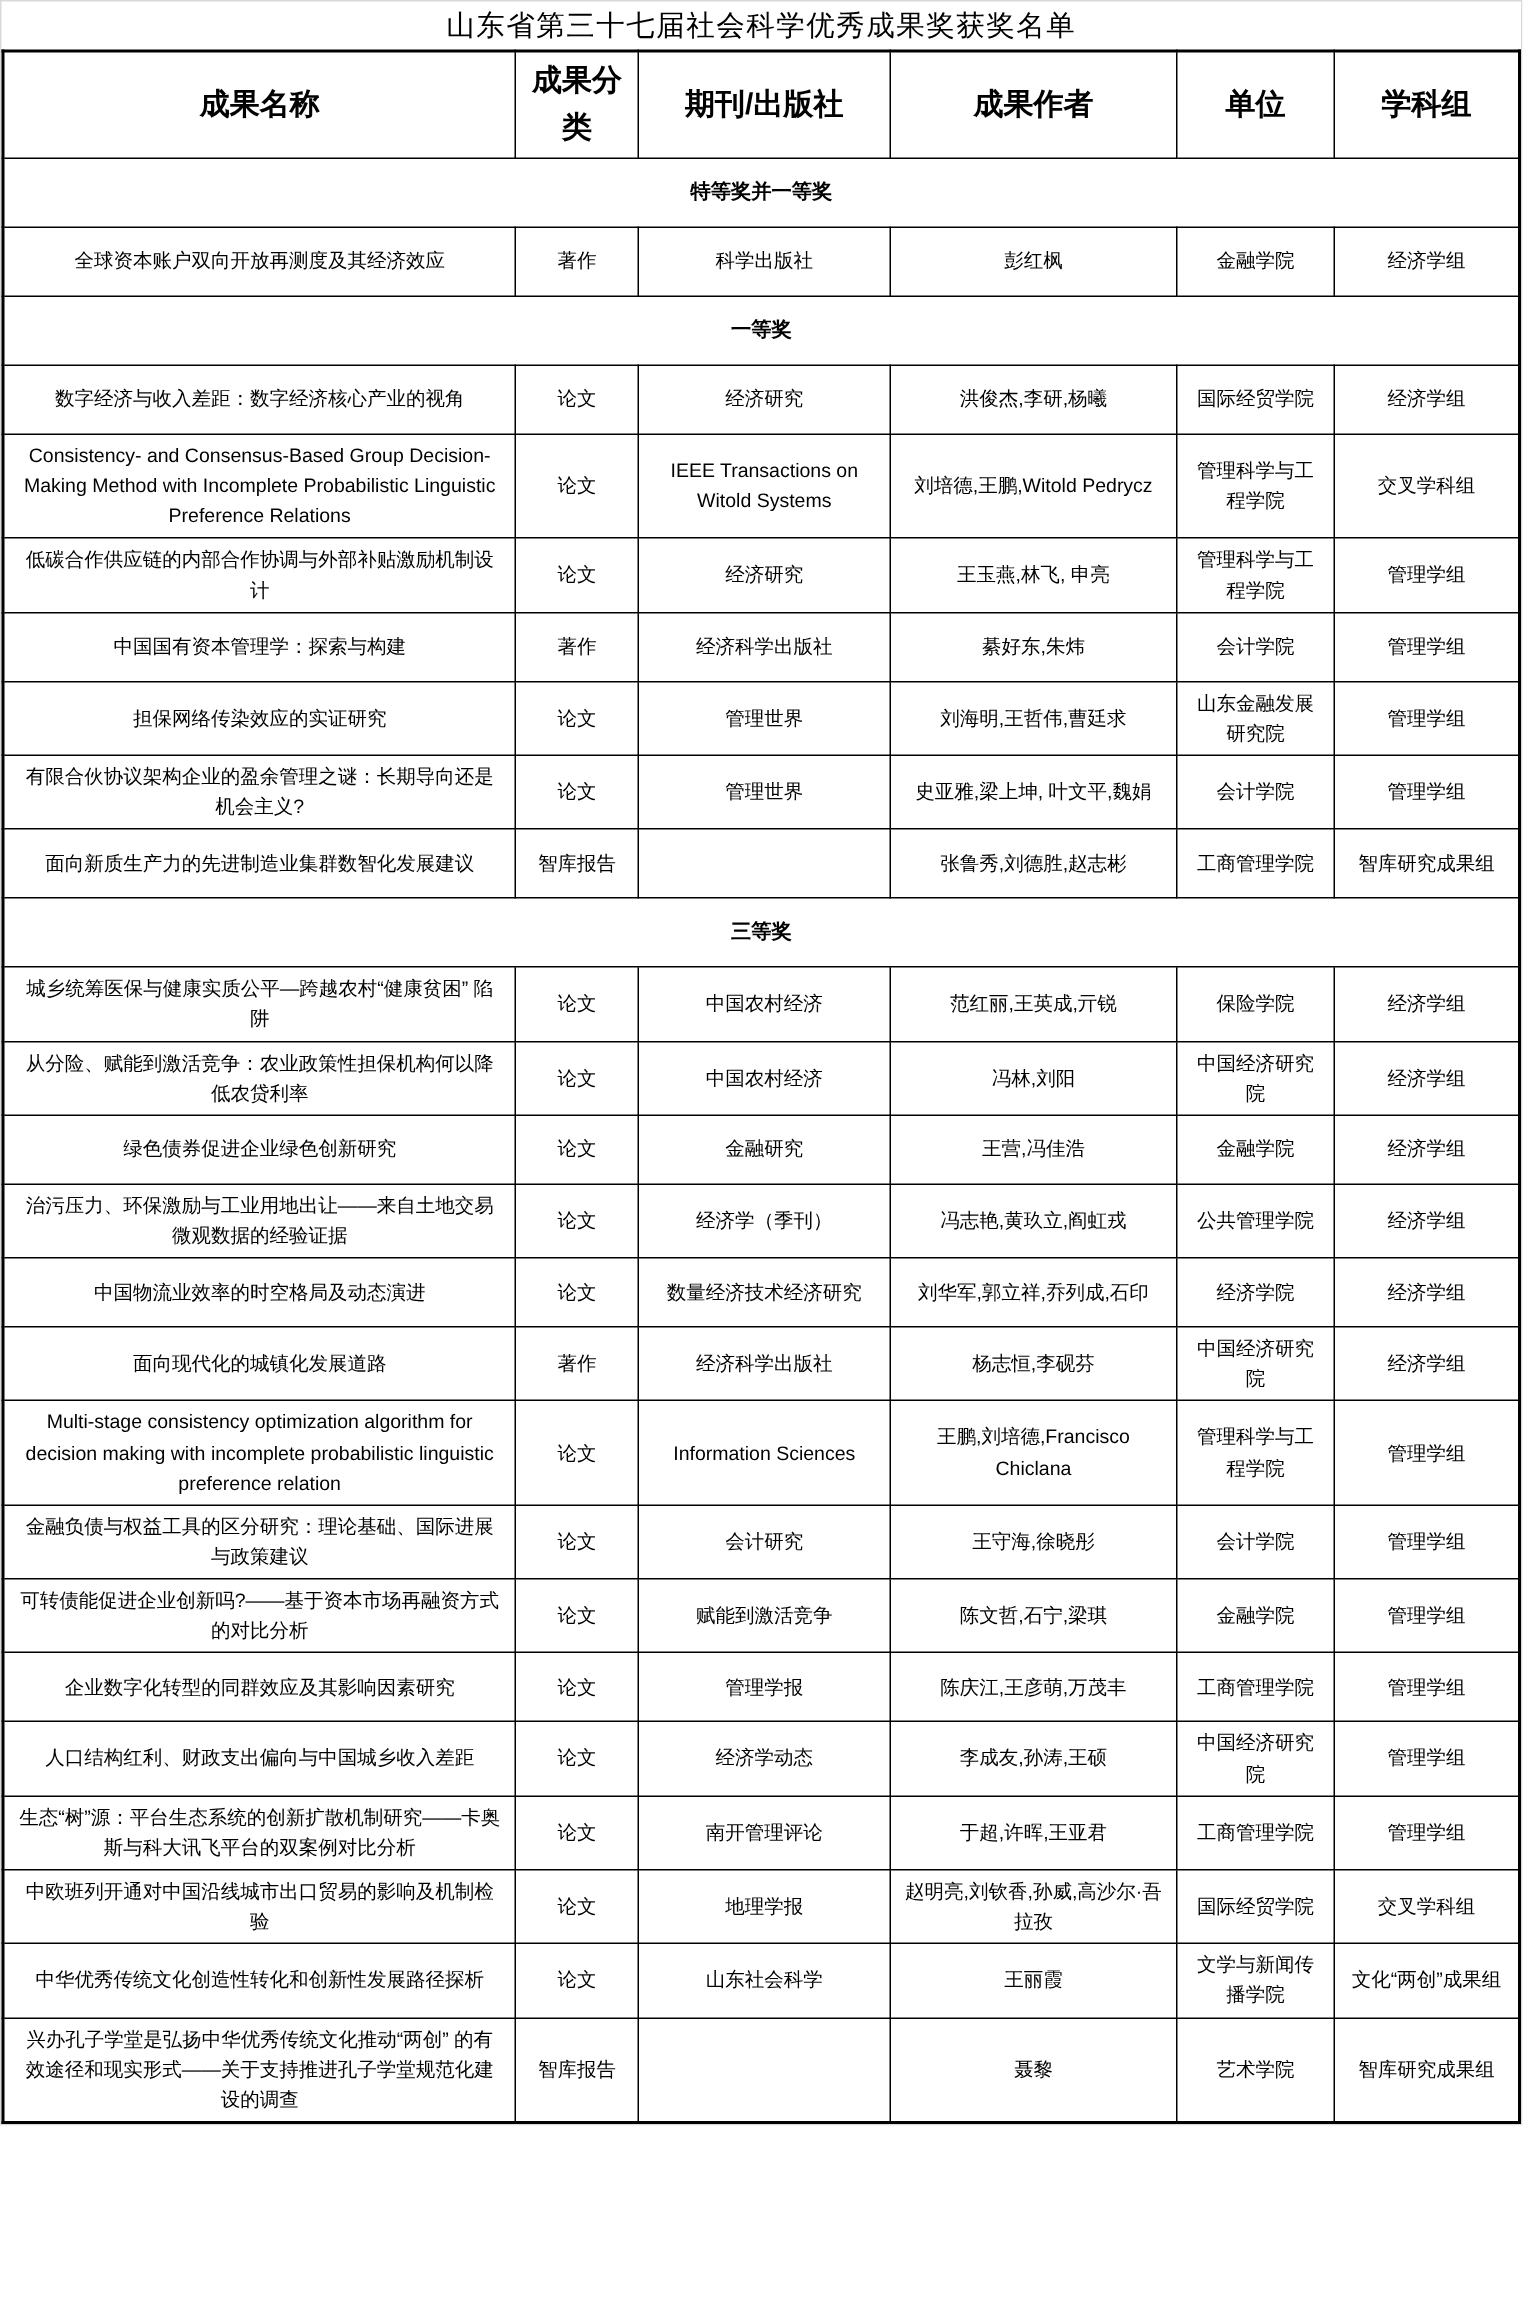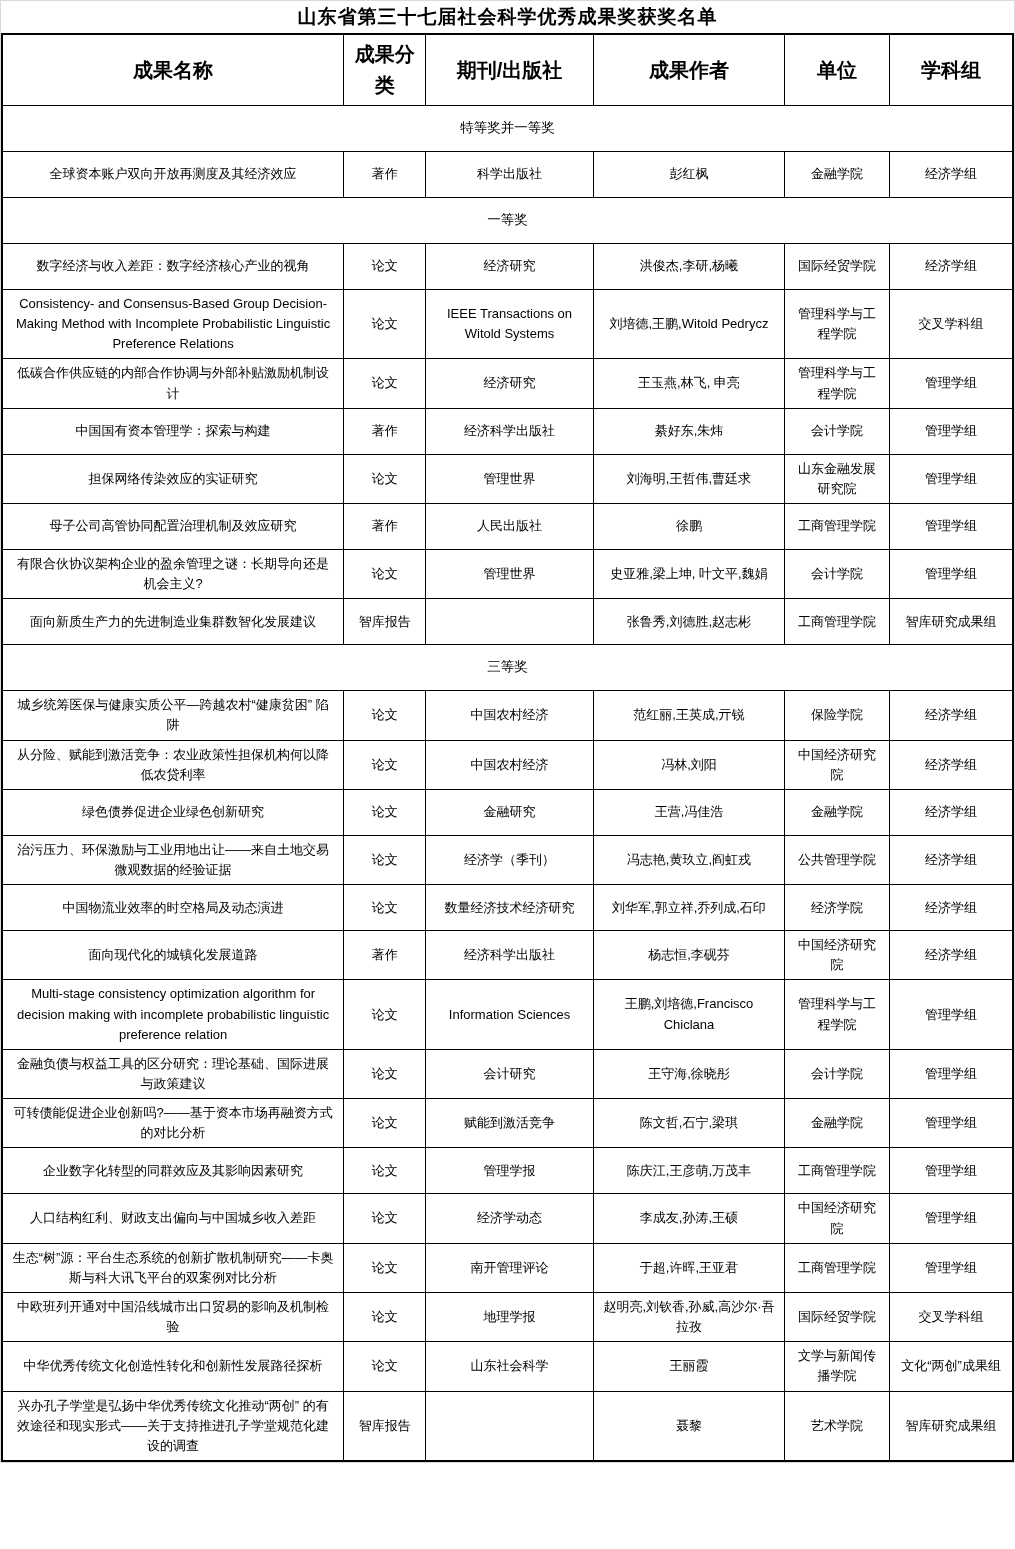--- a/index.html
+++ b/index.html
@@ -14,21 +14,21 @@
     box-sizing: border-box;
     border: 1px solid #d9d9d9;
     background: #ffffff;
   }
   .doc-title {
     height: 32px;
     display: flex;
     align-items: center;
     justify-content: center;
     font-size: 19px;
-    font-weight: 700;
+    font-weight: 400;
     letter-spacing: 1px;
   }
   table.awards {
     width: 100%;
     border-collapse: collapse;
     table-layout: fixed;
     border: 2px solid #000000;
   }
   table.awards th,
   table.awards td {
@@ -43,21 +43,21 @@
   }
   table.awards thead th {
     font-size: 20px;
     font-weight: 700;
     height: 45px;
   }
   table.awards tbody td {
     height: 46px; 
   }
   table.awards tr.section-row td {
-    font-weight: 400;
+    font-weight: 700;
     font-size: 13.5px;
     height: 46px;
     margin-left: 48px;
   }
 </style>
 </head>
 <body>
 
 <div class="page">
   <div class="doc-title">山东省第三十七届社会科学优秀成果奖获奖名单</div>
@@ -130,28 +130,20 @@
         </tr>
         <tr>
           <td>担保网络传染效应的实证研究</td>
           <td>论文</td>
           <td>管理世界</td>
           <td>刘海明,王哲伟,曹廷求</td>
           <td>山东金融发展研究院</td>
           <td>管理学组</td>
         </tr>
         <tr>
-          <td>母子公司高管协同配置治理机制及效应研究</td>
-          <td>著作</td>
-          <td>人民出版社</td>
-          <td>徐鹏</td>
-          <td>工商管理学院</td>
-          <td>管理学组</td>
-        </tr>
-        <tr>
           <td>有限合伙协议架构企业的盈余管理之谜：长期导向还是机会主义?</td>
           <td>论文</td>
           <td>管理世界</td>
           <td>史亚雅,梁上坤, 叶文平,魏娟</td>
           <td>会计学院</td>
           <td>管理学组</td>
         </tr>
         <tr>
           <td>面向新质生产力的先进制造业集群数智化发展建议</td>
           <td>智库报告</td>

